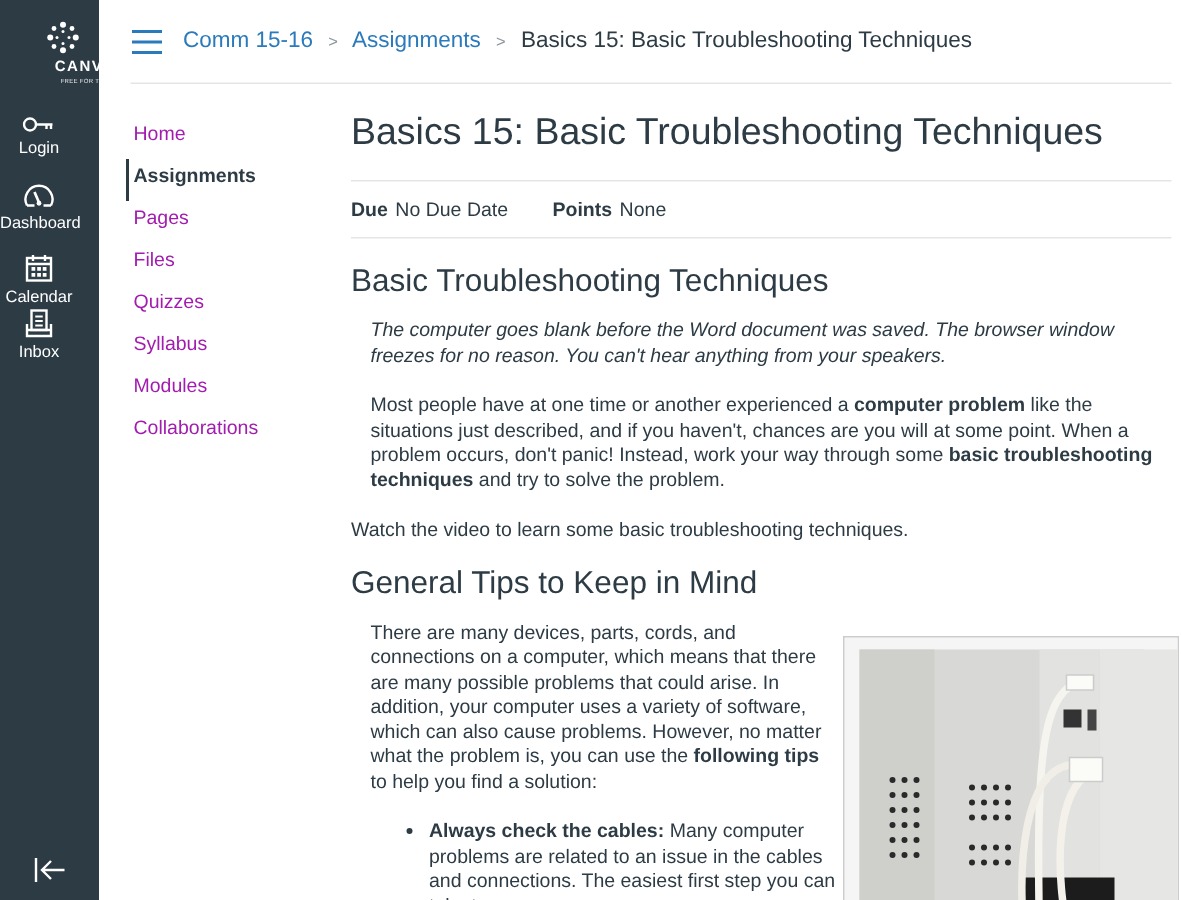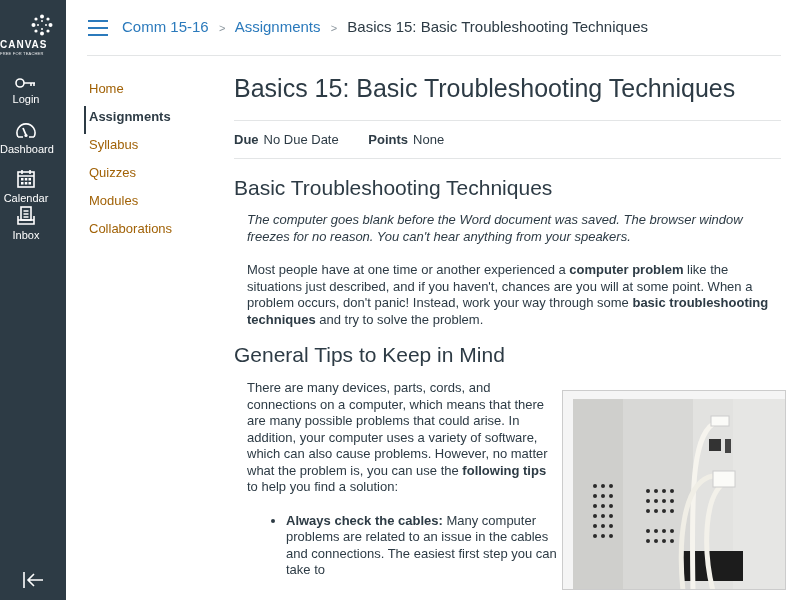--- a/index.html
+++ b/index.html
@@ -3,21 +3,21 @@
 <meta charset="utf-8">
 <style>
   * { box-sizing: border-box; margin: 0; padding: 0; }
   html, body { width: 788px; height: 600px; overflow: hidden; background: #fff; }
   body { font-family: "Liberation Sans", sans-serif; color: #2d3b45; position: relative; }
 
   .global-nav {
     position: absolute; left: 0; top: 0; width: 66px; height: 600px;
     background: #2d3b45; color: #fff;
   }
-  .logo { position: absolute; top: 14px; left: 0; width: 84px; text-align: left; }
+  .logo { position: absolute; top: 14px; left: 0; width: 84px; text-align: right; }
   .logo svg { display: block; margin: 0 auto; }
   .logo .brand { font-size: 10px; font-weight: bold; letter-spacing: 1px; margin-top: 3px; }
   .logo .sub { font-size: 4px; letter-spacing: 0.2px; margin-top: 1px; opacity: 0.9; }
   .nav-item { position: absolute; left: 0; width: 52px; text-align: center; cursor: pointer; }
   .nav-item svg { display: block; margin: 0 auto; }
   .nav-item .lbl { font-size: 11px; margin-top: 3px; color: #fff; }
   .collapse { position: absolute; left: 22px; top: 570px; }
 
   .header {
     position: absolute; left: 66px; top: 0; width: 722px; height: 52px;
@@ -26,21 +26,21 @@
   .hamburger span { display: block; height: 2px; background: #2b7abc; margin-bottom: 5px; }
   .breadcrumb { position: absolute; left: 56px; top: 18px; font-size: 15px; white-space: nowrap; }
   .breadcrumb a { color: #2b7abc; text-decoration: none; cursor: pointer; }
   .breadcrumb .sep { color: #8b969e; font-size: 11px; margin: 0 6px; }
   .breadcrumb .current { color: #2d3b45; }
   .header-line { position: absolute; left: 87px; top: 55px; width: 694px; height: 1px; background: #e3e5e6; }
 
   .course-nav { position: absolute; left: 84px; top: 78px; width: 140px; }
   .course-nav .item {
     display: block; height: 28px; line-height: 22px; font-size: 13px;
-    color: #a16207; padding-left: 5px; cursor: pointer;
+    color: #a21caf; padding-left: 5px; cursor: pointer;
   }
   .course-nav .item.active { color: #2d3b45; font-weight: bold; border-left: 2px solid #2d3b45; padding-left: 3px; }
 
   .content { position: absolute; left: 234px; top: 56px; width: 547px; }
   .page-title { font-size: 25px; font-weight: normal; margin-top: 18px; height: 46px; color: #2d3b45; }
   .line { height: 1px; background: #e3e5e6; }
   .details { height: 37px; line-height: 37px; font-size: 13px; }
   .details b { margin-right: 5px; margin-top: 28px; }
   .details .v { margin-right: 26px; }
   h2 { font-size: 21px; font-weight: normal; margin-top: 17px; height: 30px; }
@@ -147,40 +147,43 @@
     <a>Assignments</a>
     <span class="sep">&gt;</span>
     <span class="current">Basics 15: Basic Troubleshooting Techniques</span>
   </div>
 </div>
 <div class="header-line"></div>
 
 <nav class="course-nav">
   <a class="item">Home</a>
   <a class="item active">Assignments</a>
+  <a class="item">Pages</a>
+  <a class="item">Files</a>
+  <a class="item">Quizzes</a>
   <a class="item">Syllabus</a>
-  <a class="item">Quizzes</a>
   <a class="item">Modules</a>
   <a class="item">Collaborations</a>
 </nav>
 
 <main class="content">
   <h1 class="page-title">Basics 15: Basic Troubleshooting Techniques</h1>
   <div class="line"></div>
   <div class="details">
     <b>Due</b><span class="v">No Due Date</span>
     <b>Points</b><span>None</span>
   </div>
   <div class="line"></div>
 
   <h2>Basic Troubleshooting Techniques</h2>
   <div class="indent">
     <p class="italic">The computer goes blank before the Word document was saved. The browser window freezes for no reason. You can't hear anything from your speakers.</p>
     <p class="para2"><span>Most people have at one time or another experienced a </span><b>computer problem</b><span> like the situations just described, and if you haven't, chances are you will at some point. When a problem occurs, don't panic! Instead, work your way through some </span><b>basic troubleshooting techniques</b><span> and try to solve the problem.</span></p>
   </div>
+  <p class="watch">Watch the video to learn some basic troubleshooting techniques.</p>
 
   <h2 class="tips">General Tips to Keep in Mind</h2>
   <div class="tips-wrap indent">
     <p class="tips-text"><span>There are many devices, parts, cords, and connections on a computer, which means that there are many possible problems that could arise. In addition, your computer uses a variety of software, which can also cause problems. However, no matter what the problem is, you can use the </span><b>following tips</b><span> to help you find a solution:</span></p>
     <div class="photo">
       <svg width="224" height="200" viewBox="0 0 224 200">
         <rect width="224" height="200" fill="#f5f5f5"></rect>
         <rect x="10" y="8" width="190" height="192" fill="#d8d8d6"></rect>
         <rect x="10" y="8" width="50" height="192" fill="#cfcfcc"></rect>
         <rect x="130" y="8" width="40" height="192" fill="#e2e2e0"></rect>

